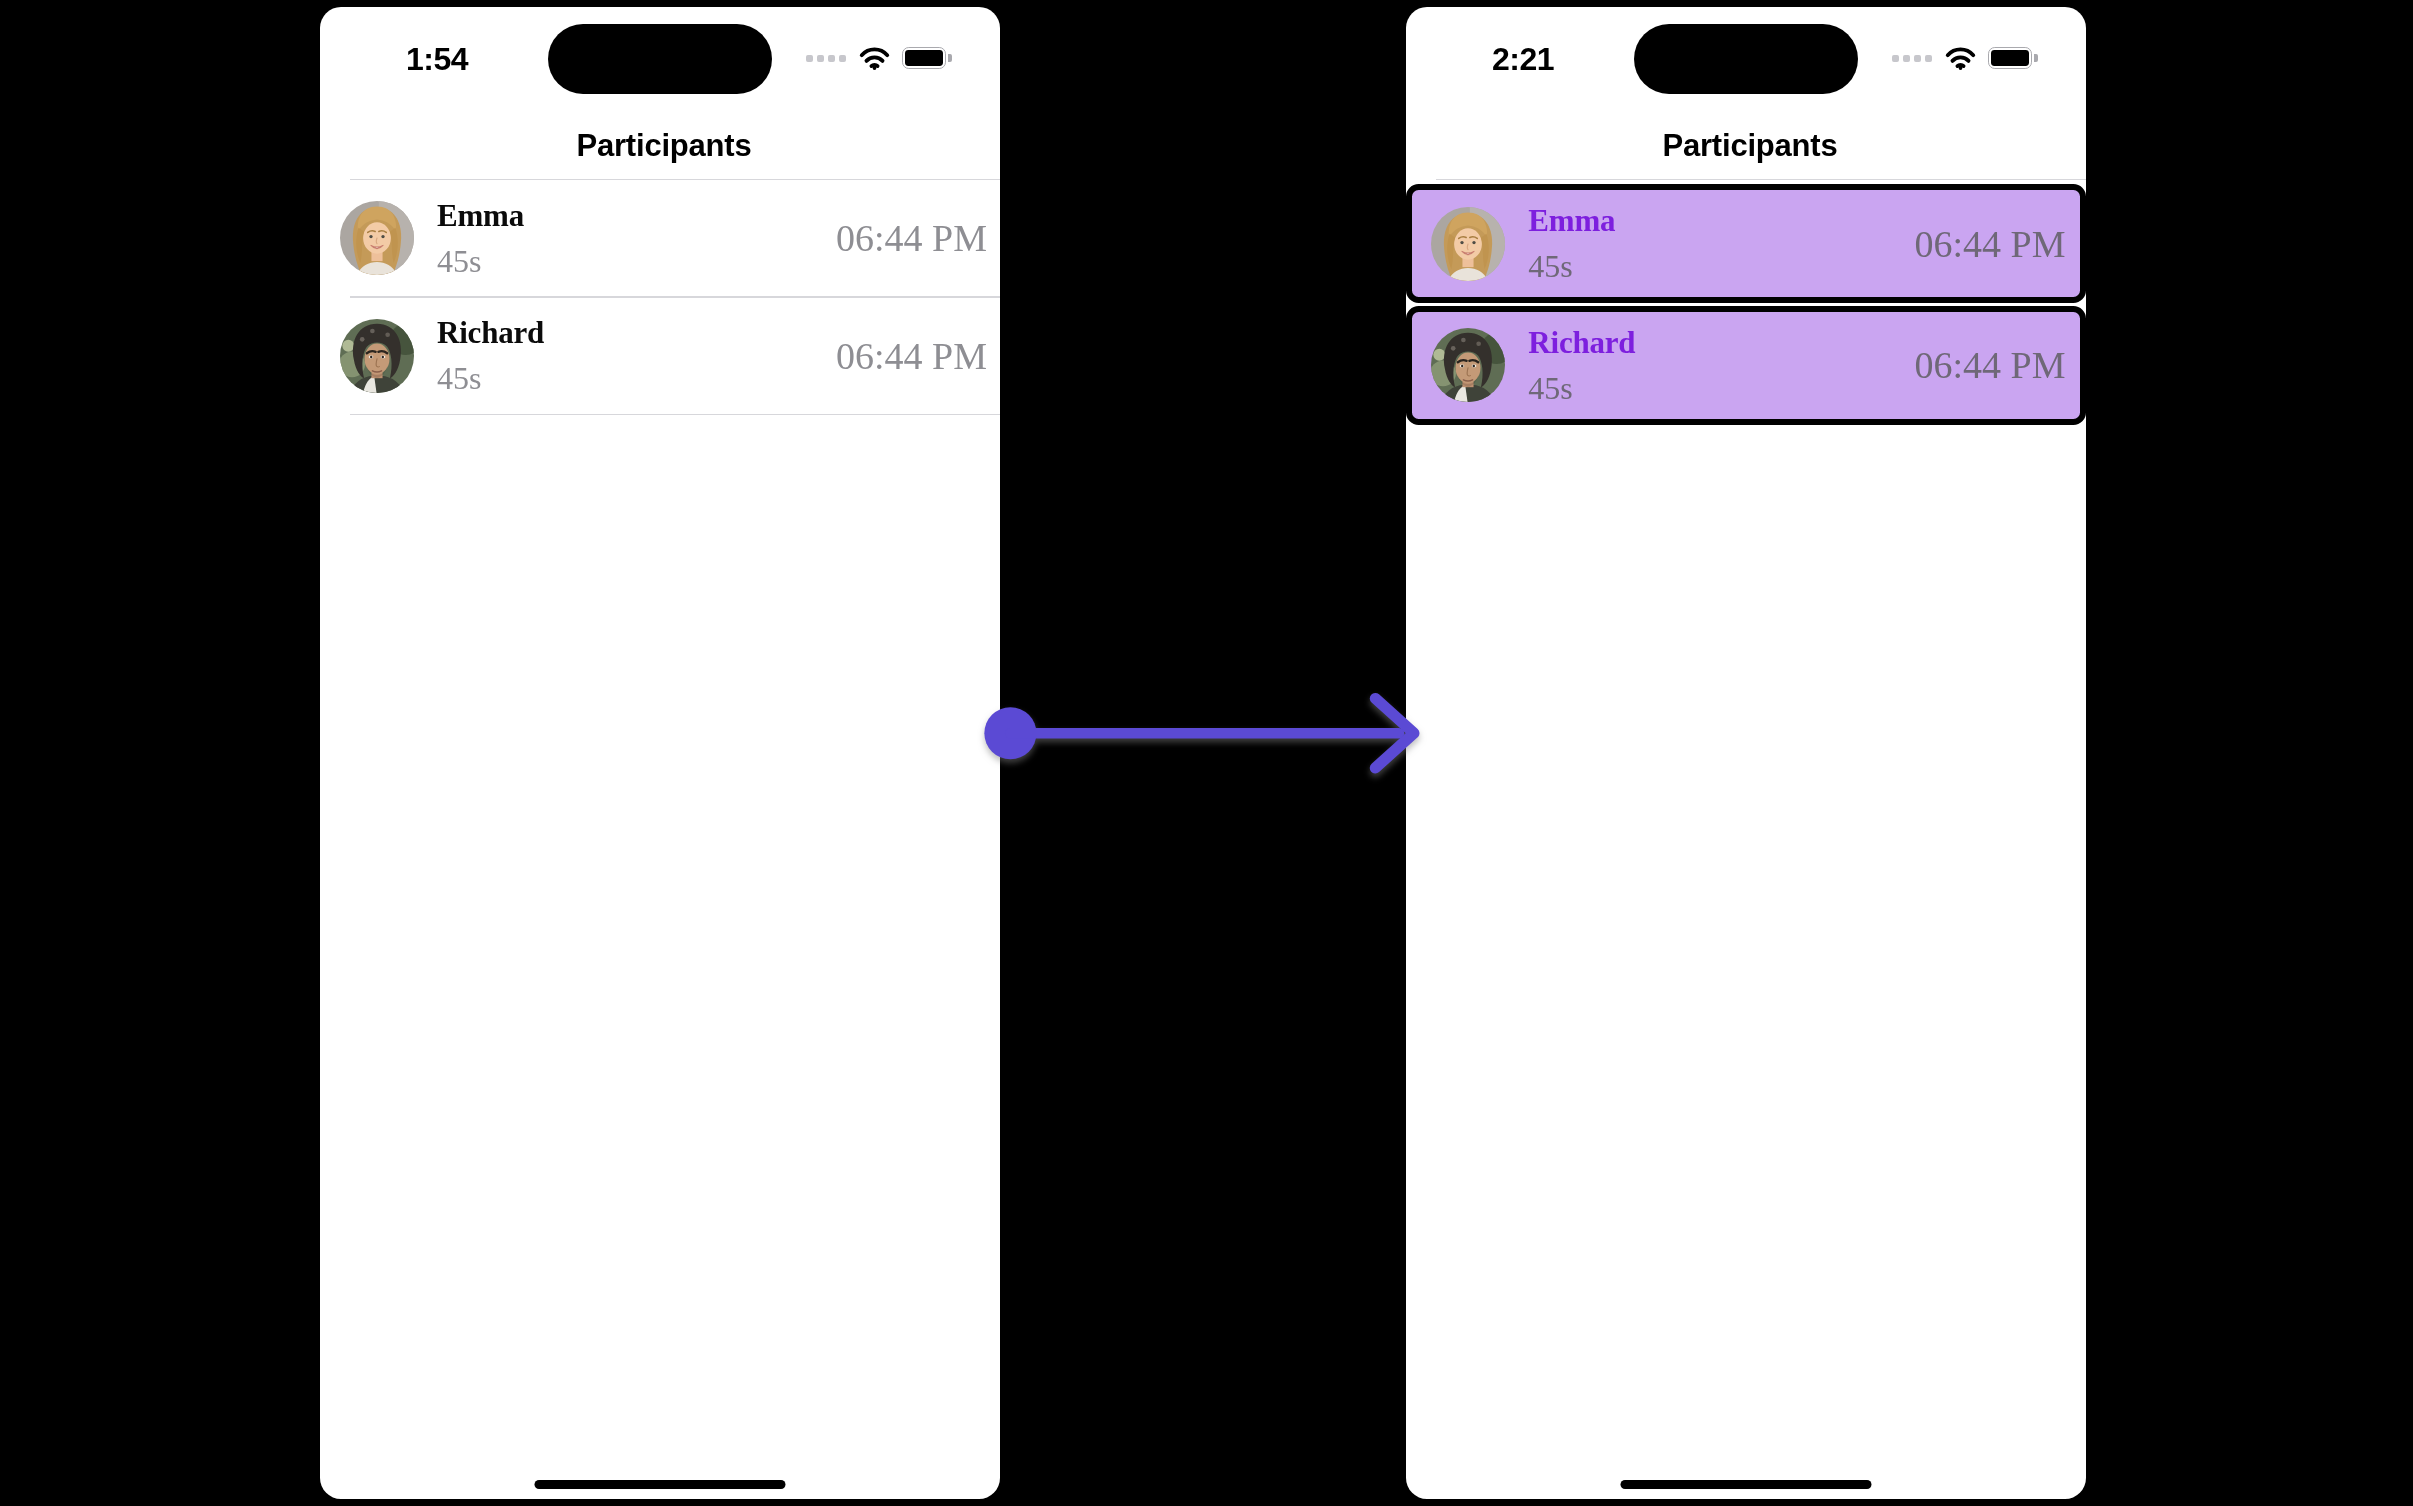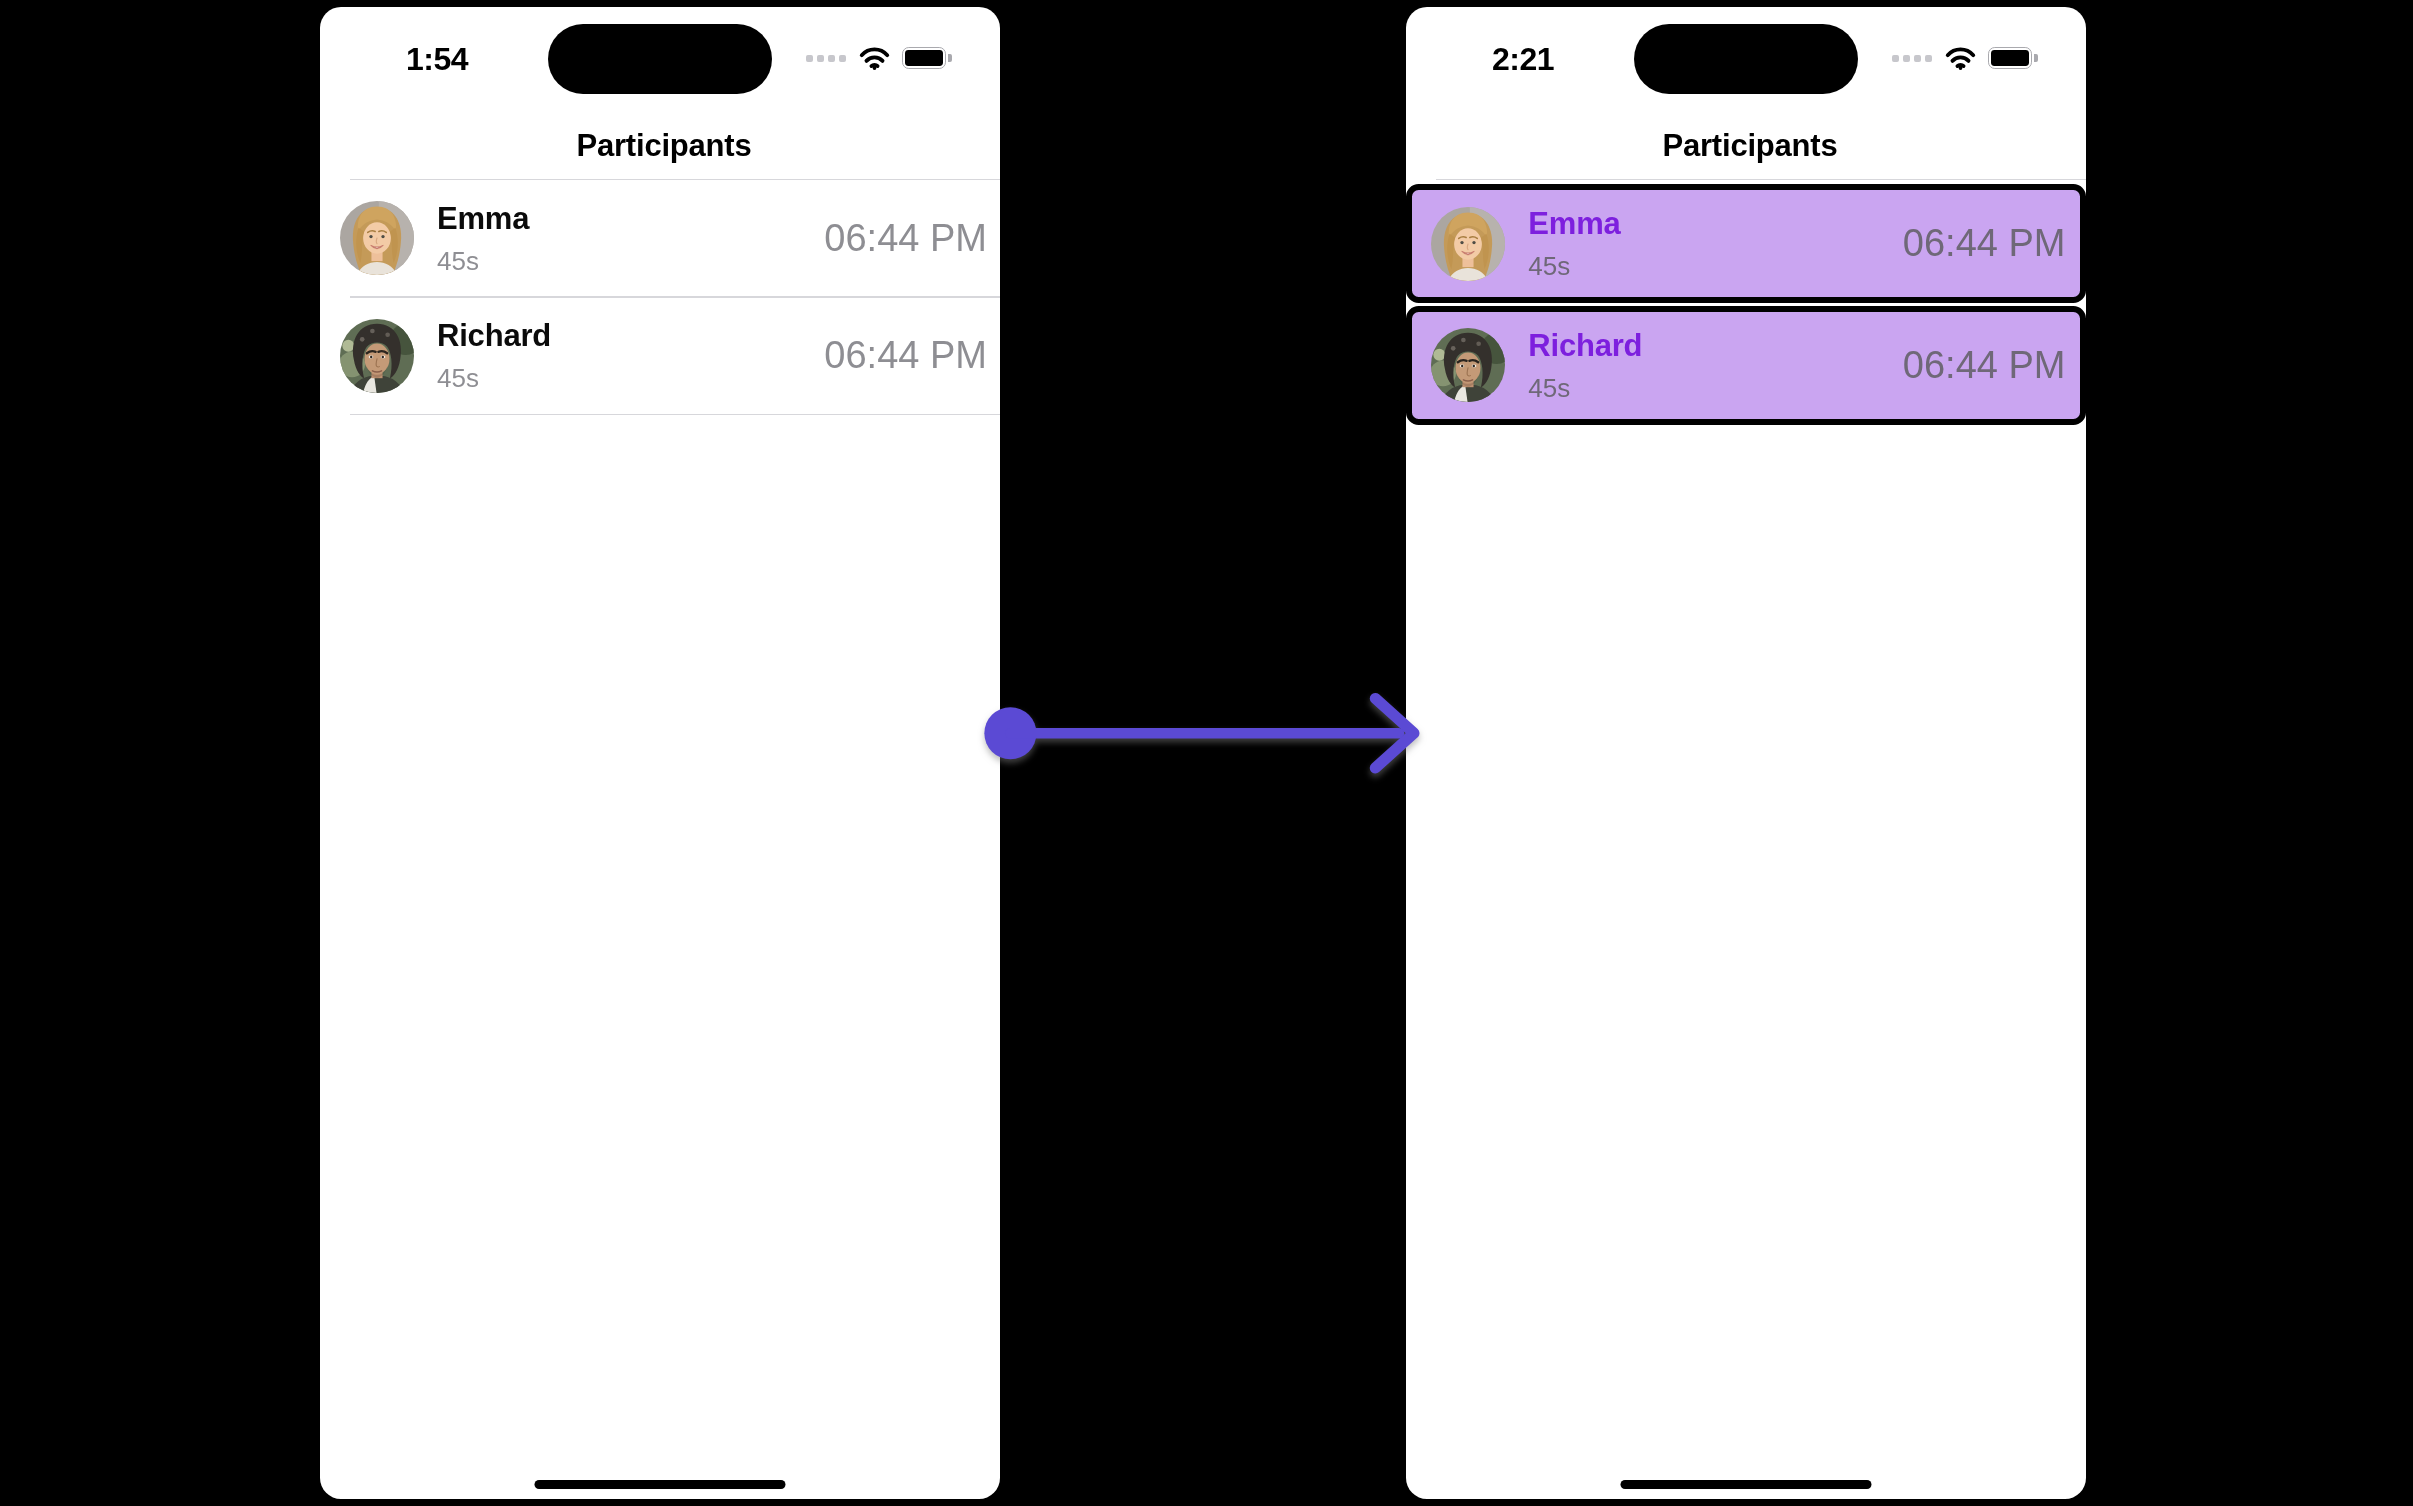--- a/index.html
+++ b/index.html
@@ -46,34 +46,34 @@
     border-radius: 0 1.9px 1.9px 0; margin-left: 1.4px;
   }
 
   
   .page-title {
     position: absolute; top: 121px; left: 0; right: 0; text-align: center;
     font-size: 31px; font-weight: 700; color: #000; letter-spacing: -0.2px; padding-left: 8px;
   }
 
   
-  .list { position: absolute; top: 172px; left: 0; right: 0; }
+  .list { position: absolute; top: 172px; left: 0; right: 0; font-family: Liberation Serif, serif; }
   .divider { height: 1.4px; background: #D7D7DB; margin-left: 30px; }
   .row {
     height: 116px; display: flex; align-items: center;
     padding: 0 13px 0 20px; background: #fff;
   }
   .avatar {
     width: 74px; height: 74px; border-radius: 50%;
     overflow: hidden; flex: none;
   }
   .avatar svg { width: 100%; height: 100%; display: block; }
   .row-info { margin-left: 23px; display: flex; flex-direction: column; }
   .row-name { font-size: 31px; font-weight: 600; color: #0b0b0b; line-height: 1.05; letter-spacing: -0.2px; }
-  .row-duration { font-size: 26px; color: #8E8E93; margin-top: 12.6px; line-height: 1; }
+  .row-duration { font-size: 32px; color: #8E8E93; margin-top: 12.6px; line-height: 1; }
   .row-time { margin-left: auto; font-size: 38px; color: #8E8E93; letter-spacing: 0; }
 
   
   .list.highlighted { top: 172px; }
   .list.highlighted .divider { margin-bottom: 3.9px; }
   .card {
     height: 119px; margin-bottom: 2.9px;
     border: 6.3px solid #000; border-radius: 12.6px;
     background: #CAA5F1;
     display: flex; align-items: center;

